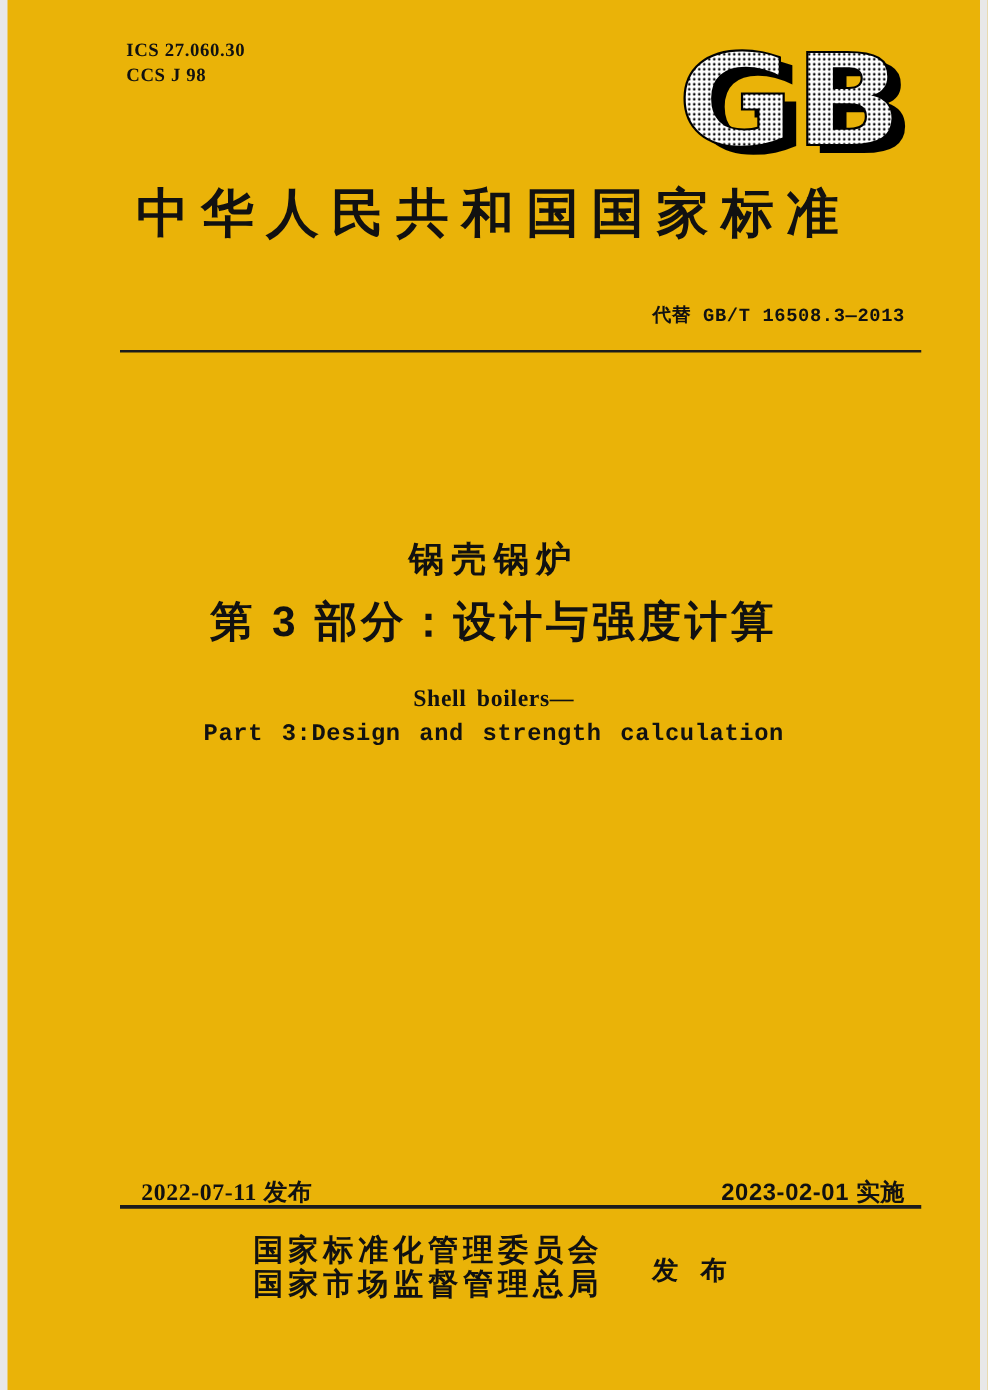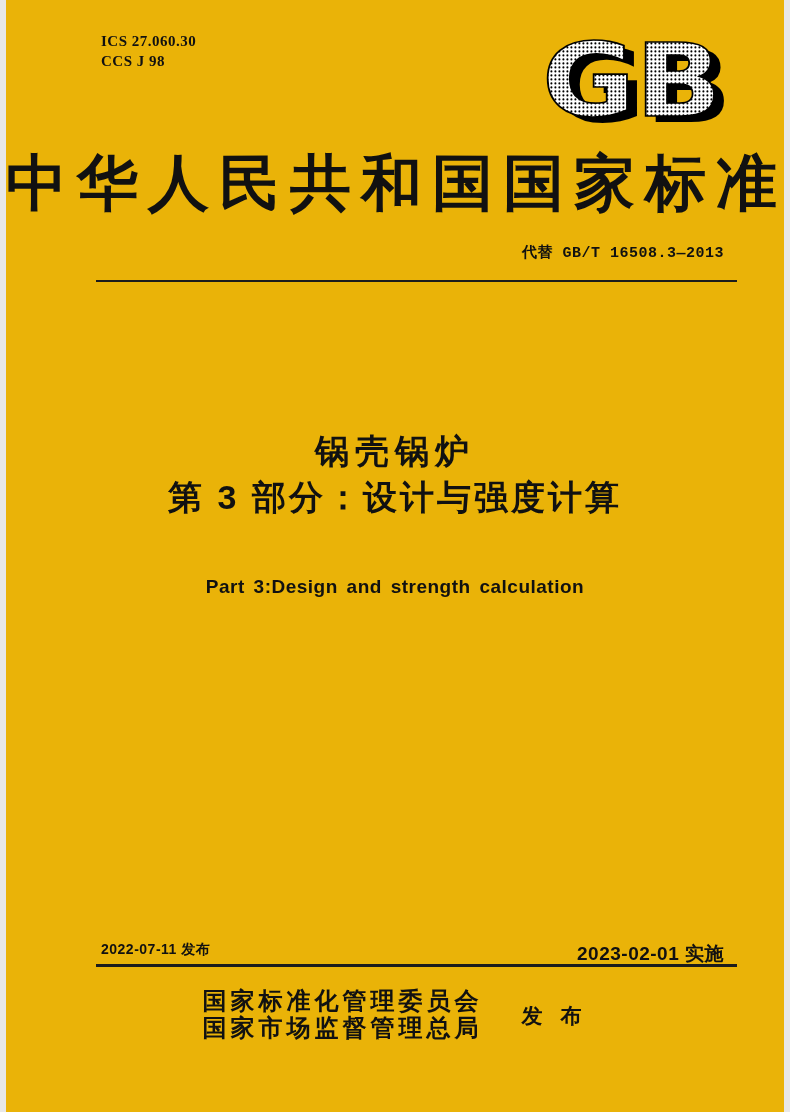--- a/index.html
+++ b/index.html
@@ -35,21 +35,21 @@
   }
   
   .std-heading {
     position: absolute;
     left: 0;
     top: 143px;
     width: 100%;
     text-align: center;
     font-family: "Liberation Serif", "DejaVu Serif", serif;
     font-weight: bold;
-    font-size: 61px;
+    font-size: 42px;
     letter-spacing: 10px;
     margin-right: -10px;
     white-space: nowrap;
   }
   .std-number {
     position: absolute;
     right: 60px;
     top: 212px;
     font-family: "Liberation Serif", "DejaVu Serif", serif;
     font-weight: bold;
@@ -74,21 +74,21 @@
     background: #1c1c1c;
   }
   .title-cn-1 {
     position: absolute;
     left: 0;
     top: 429px;
     width: 100%;
     text-align: center;
     font-family: Liberation Serif, serif;
     font-weight: bold;
-    font-size: 34px;
+    font-size: 28px;
     letter-spacing: 6px;
     margin-right: -6px;
   }
   .title-cn-2 {
     position: absolute;
     left: 0;
     top: 475px;
     width: 100%;
     text-align: center;
     font-family: "Liberation Sans", "DejaVu Sans", sans-serif;
@@ -108,33 +108,33 @@
     font-size: 19px;
     letter-spacing: 0.5px;
     word-spacing: 3px;
   }
   .title-en-2 {
     position: absolute;
     left: 0;
     top: 576px;
     width: 100%;
     text-align: center;
-    font-family: Liberation Sans, sans-serif;
+    font-family: Liberation Mono, monospace;
     font-weight: bold;
     font-size: 19px;
     letter-spacing: 0.5px;
     word-spacing: 3px;
   }
   .issue-date {
     position: absolute;
-    left: 95px;
+    left: 107px;
     top: 941px;
-    font-family: Liberation Sans, sans-serif;
-    font-weight: bold;
-    font-size: 14px;
+    font-family: Liberation Serif, serif;
+    font-weight: bold;
+    font-size: 19px;
     letter-spacing: 0.5px;
   }
   .impl-date {
     position: absolute;
     right: 60px;
     top: 941px;
     font-family: "Liberation Sans", "DejaVu Sans", sans-serif;
     font-weight: bold;
     font-size: 19px;
     letter-spacing: 0.5px;
@@ -201,20 +201,21 @@
 
 
   <div class="superseded">代替 GB/T 16508.3—2013</div>
 
   <div class="rule-top"></div>
 
   <div class="title-cn-1">锅壳锅炉</div>
 
   <div class="title-cn-2">第 3 部分：设计与强度计算</div>
 
+  <div class="title-en-1">Shell boilers—</div>
 
   <div class="title-en-2">Part 3:Design and strength calculation</div>
 
   <div class="issue-date">2022-07-11 发布</div>
 
   <div class="impl-date">2023-02-01 实施</div>
 
   <div class="rule-bottom"></div>
 
   <div class="publisher-group">

